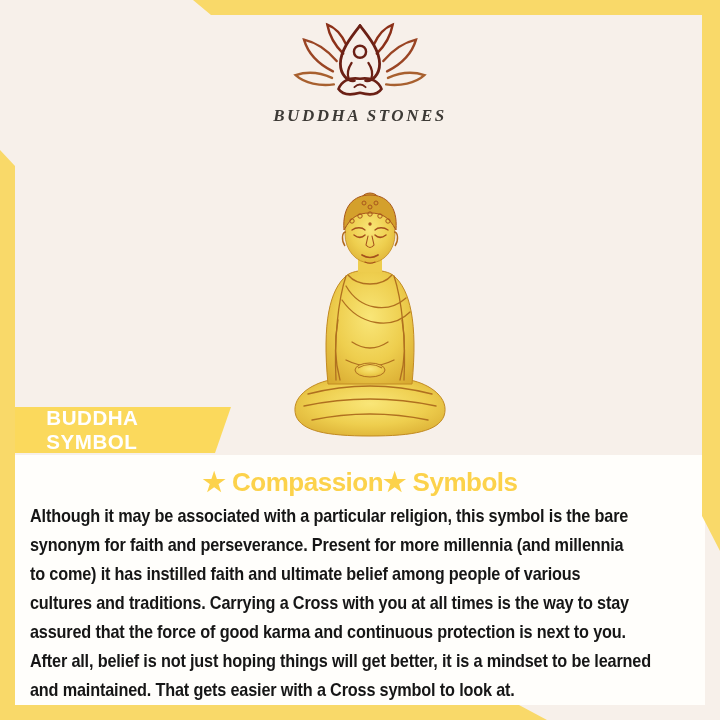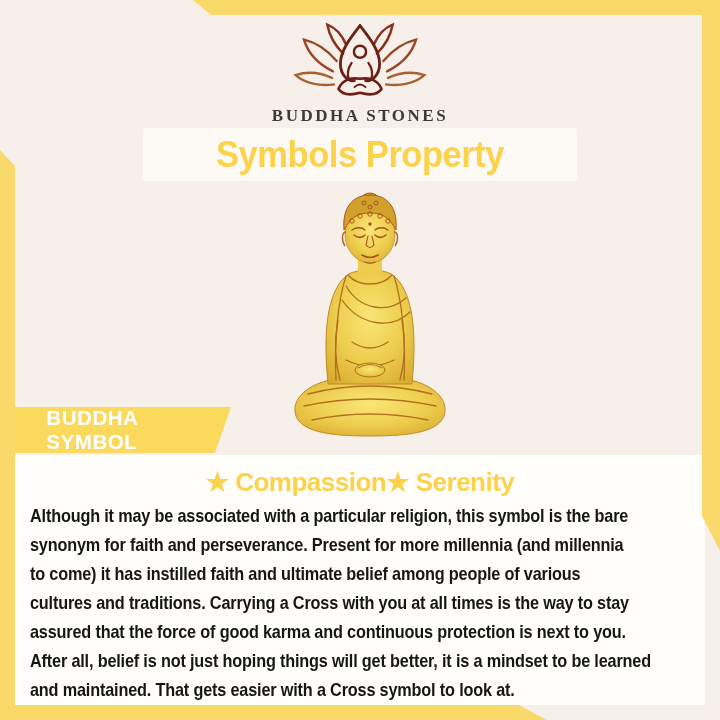--- a/index.html
+++ b/index.html
@@ -15,21 +15,21 @@
   }
   html,body{margin:0;padding:0;}
   body{font-family:"Liberation Sans",sans-serif;background:#fff;}
   .stage{
     position:relative;width:720px;height:720px;overflow:hidden;
     background:var(--background-beige);
   }
   .ribbons{position:absolute;left:0;top:0;z-index:3;pointer-events:none;}
 
   
-  .logo-wrap{position:absolute;left:0;top:20px;width:720px;text-align:center;z-index:2;}
+  .logo-wrap{position:absolute;left:0;top:20px;width:720px;text-align:center;z-index:2;font-style:italic;}
   .logo-svg{display:block;margin:0 auto;}
   .brand-name{
     margin-top:2px;font-family:"Liberation Serif",serif;font-weight:600;
     font-size:17px;letter-spacing:2.5px;color:var(--logo-text);
   }
 
   
   .title-band{
     position:absolute;left:143px;top:128px;width:434px;height:53px;z-index:2;
     background:var(--band-white);border-radius:3px;
@@ -99,23 +99,20 @@
         <path d="M75,6 C86,20 96,33 96,47 C96,59 88,66 81,65" stroke="var(--logo-maroon)" stroke-width="3"></path>
         <circle cx="75" cy="34" r="6.5" stroke="var(--logo-maroon)" stroke-width="2.6"></circle>
         <path d="M66,46 C62,52 61,58 63,63 M84,46 C88,52 89,58 87,63" stroke="var(--logo-maroon)" stroke-width="2.4"></path>
         <path d="M52,74 C55,66 63,61 75,63 C87,61 95,66 98,74 C94,80 86,81 75,78 C64,81 56,80 52,74 Z" stroke="var(--logo-maroon)" stroke-width="2.8"></path>
         <path d="M69,72 Q75,66 81,72" stroke="var(--logo-maroon)" stroke-width="2"></path>
       </g>
     </svg>
     <div class="brand-name">BUDDHA STONES</div>
   </div>
 
-  <div class="title-band">
-    <span class="title-text">Symbols Property</span>
-  </div>
 
   <svg class="buddha" width="180" height="250" viewBox="0 0 180 250" role="img" aria-label="golden seated buddha statue illustration">
     <defs>
       <radialGradient id="gold" cx="50%" cy="42%" r="70%">
         <stop offset="0%" stop-color="#f9e678"></stop>
         <stop offset="55%" stop-color="#eece4e"></stop>
         <stop offset="100%" stop-color="#d9ab31"></stop>
       </radialGradient>
     </defs>
 
@@ -168,21 +165,21 @@
 
     <ellipse cx="90" cy="180" rx="15" ry="7" fill="url(#gold)" stroke="#b07020" stroke-width="1"></ellipse>
     <path d="M78,178 Q90,171 102,178" fill="none" stroke="#b07020" stroke-width="1.1"></path>
   </svg>
 
   <div class="badge">
     <span class="badge-label">BUDDHA SYMBOL</span>
   </div>
 
   <div class="panel">
-    <div class="panel-heading">★ Compassion★ Serenity</div>
+    <div class="panel-heading">★ Compassion★ Symbols</div>
     <div class="para">
         <div class="para-line">Although it may be associated with a particular religion, this symbol is the bare</div>
         <div class="para-line">synonym for faith and perseverance. Present for more millennia (and millennia</div>
         <div class="para-line">to come) it has instilled faith and ultimate belief among people of various</div>
         <div class="para-line">cultures and traditions. Carrying a Cross with you at all times is the way to stay</div>
         <div class="para-line">assured that the force of good karma and continuous protection is next to you.</div>
         <div class="para-line">After all, belief is not just hoping things will get better, it is a mindset to be learned</div>
         <div class="para-line">and maintained. That gets easier with a Cross symbol to look at.</div>
       </div>
   </div>

